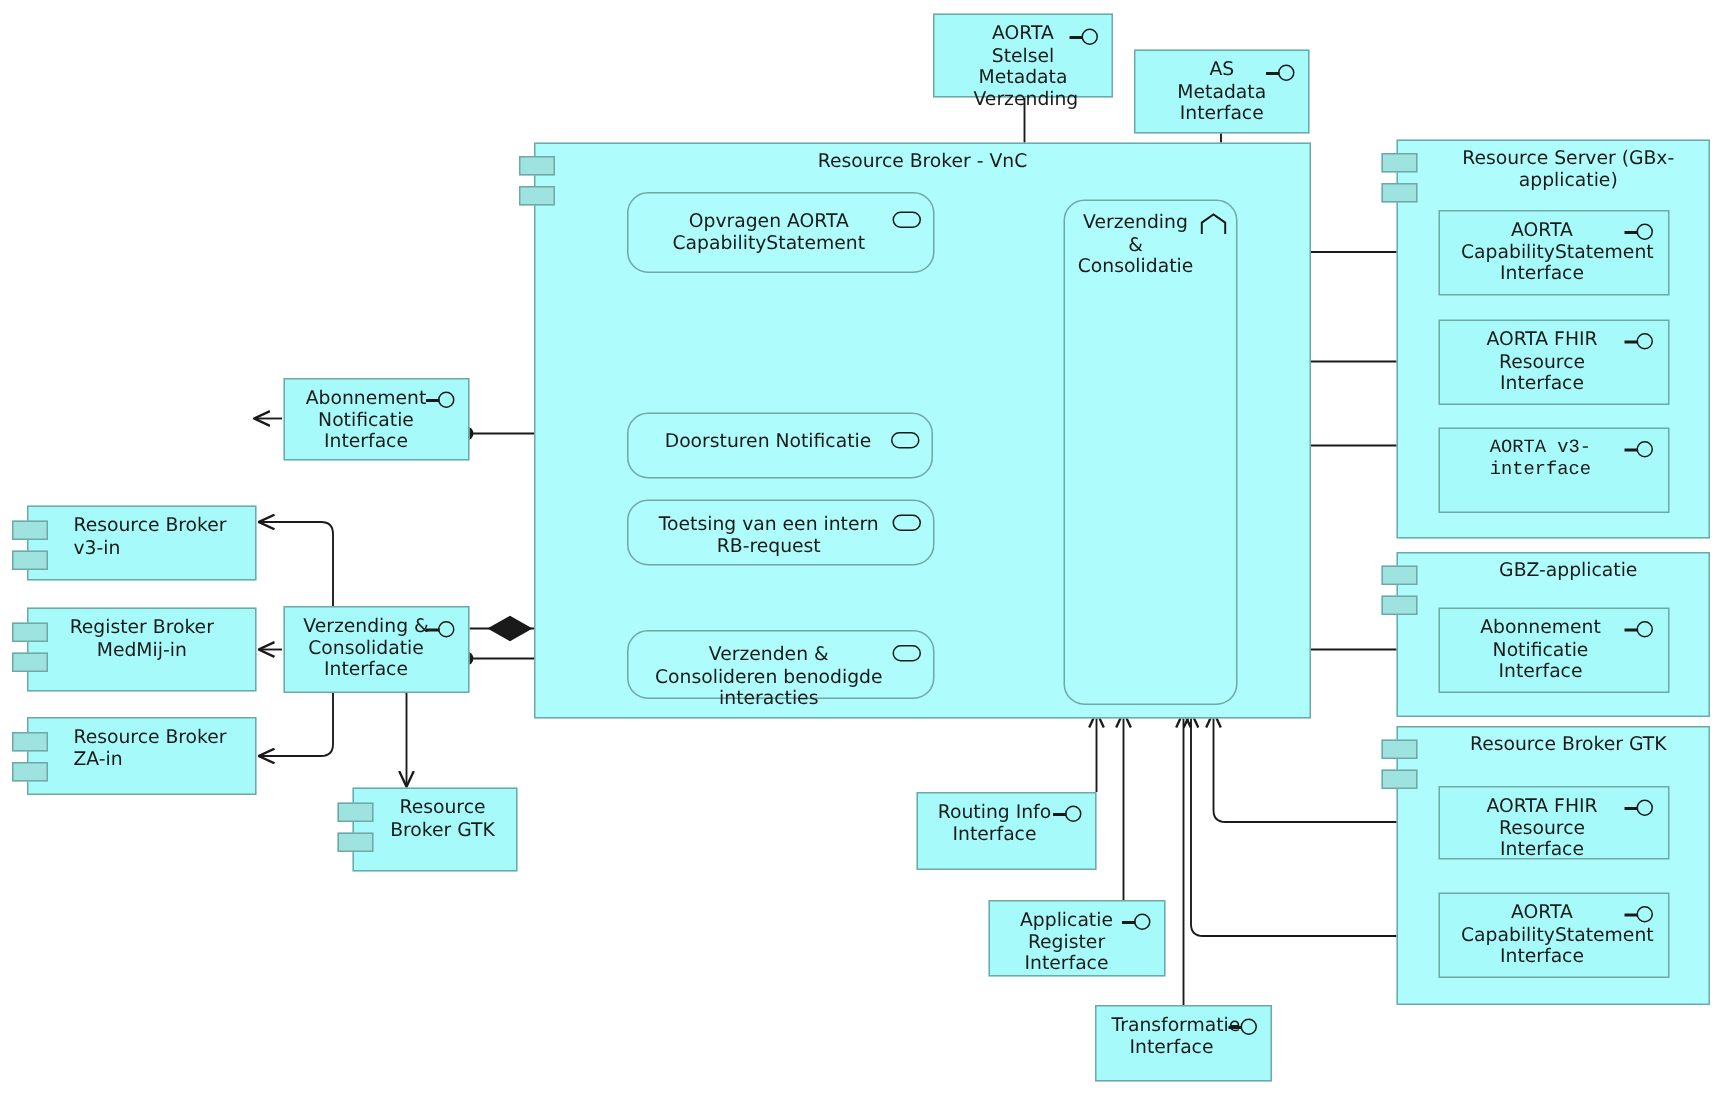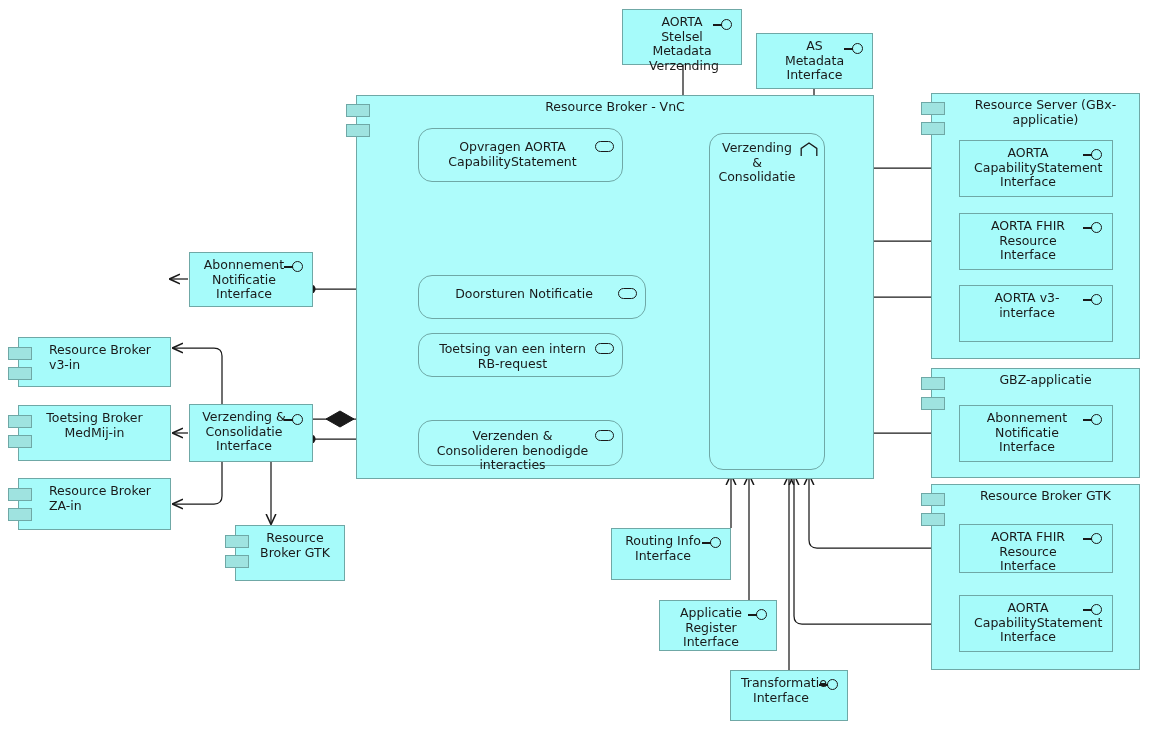--- a/index.html
+++ b/index.html
@@ -153,21 +153,21 @@
       <i></i>
         <i class="b"></i>
     </div>
   </div>
 
   <div class="node service" style="left:418px;top:128px;width:205px;height:54px;">
     <div class="lbl" style="top:11px;left:12px;right:28px;">Opvragen AORTA CapabilityStatement</div>
     <div class="svc-glyph" style="right:8px;top:12px;"></div>
   </div>
 
-  <div class="node service" style="left:418px;top:275px;width:228px;height:44px;">
+  <div class="node service" style="left:418px;top:275px;width:204px;height:44px;">
     <div class="lbl" style="top:11px;left:12px;right:28px;">Doorsturen Notificatie</div>
     <div class="svc-glyph" style="right:8px;top:12px;"></div>
   </div>
 
   <div class="node service" style="left:418px;top:333px;width:205px;height:44px;">
     <div class="lbl" style="top:8px;left:12px;right:28px;">Toetsing van een intern RB-request</div>
     <div class="svc-glyph" style="right:8px;top:9px;"></div>
   </div>
 
   <div class="node service" style="left:418px;top:420px;width:205px;height:46px;">
@@ -185,21 +185,21 @@
 
   <div class="node component" style="left:18px;top:337px;width:153px;height:50px;">
     <div class="lbl top left">Resource Broker v3-in</div>
     <div class="tabs" style="top:9px;">
         <i></i>
         <i class="b"></i>
       </div>
   </div>
 
   <div class="node component" style="left:18px;top:405px;width:153px;height:56px;">
-    <div class="lbl top pad">Toetsing Broker MedMij-in</div>
+    <div class="lbl top pad">Register Broker MedMij-in</div>
     <div class="tabs" style="top:9px;">
         <i></i>
         <i class="b"></i>
       </div>
   </div>
 
   <div class="node component" style="left:18px;top:478px;width:153px;height:52px;">
     <div class="lbl top left">Resource Broker ZA-in</div>
     <div class="tabs" style="top:9px;">
         <i></i>
@@ -248,21 +248,21 @@
   </div>
 
   <div class="node iface-box" style="left:959px;top:213px;width:154px;height:57px;">
     <div class="lbl top pad" style="left:14px;right:30px;">AORTA FHIR Resource Interface</div>
     <div class="lolli" style="right:7px;top:8px;">
       <div class="stem"></div>
         <div class="ball"></div>
     </div>
   </div>
 
-  <div class="node iface-box" style="left:959px;top:285px;width:154px;height:57px;">
+  <div class="node iface-box" style="left:959px;top:285px;width:154px;height:57px;font-family:Liberation Mono, monospace;">
     <div class="lbl top pad" style="left:10px;right:28px;">AORTA v3-interface</div>
     <div class="lolli" style="right:7px;top:8px;">
       <div class="stem"></div>
         <div class="ball"></div>
     </div>
   </div>
 
   <div class="node grouping" style="left:931px;top:368px;width:209px;height:110px;">
     <div class="lbl top" style="left:24px;right:4px;">GBZ-applicatie</div>
     <div class="tabs" style="top:8px;">

